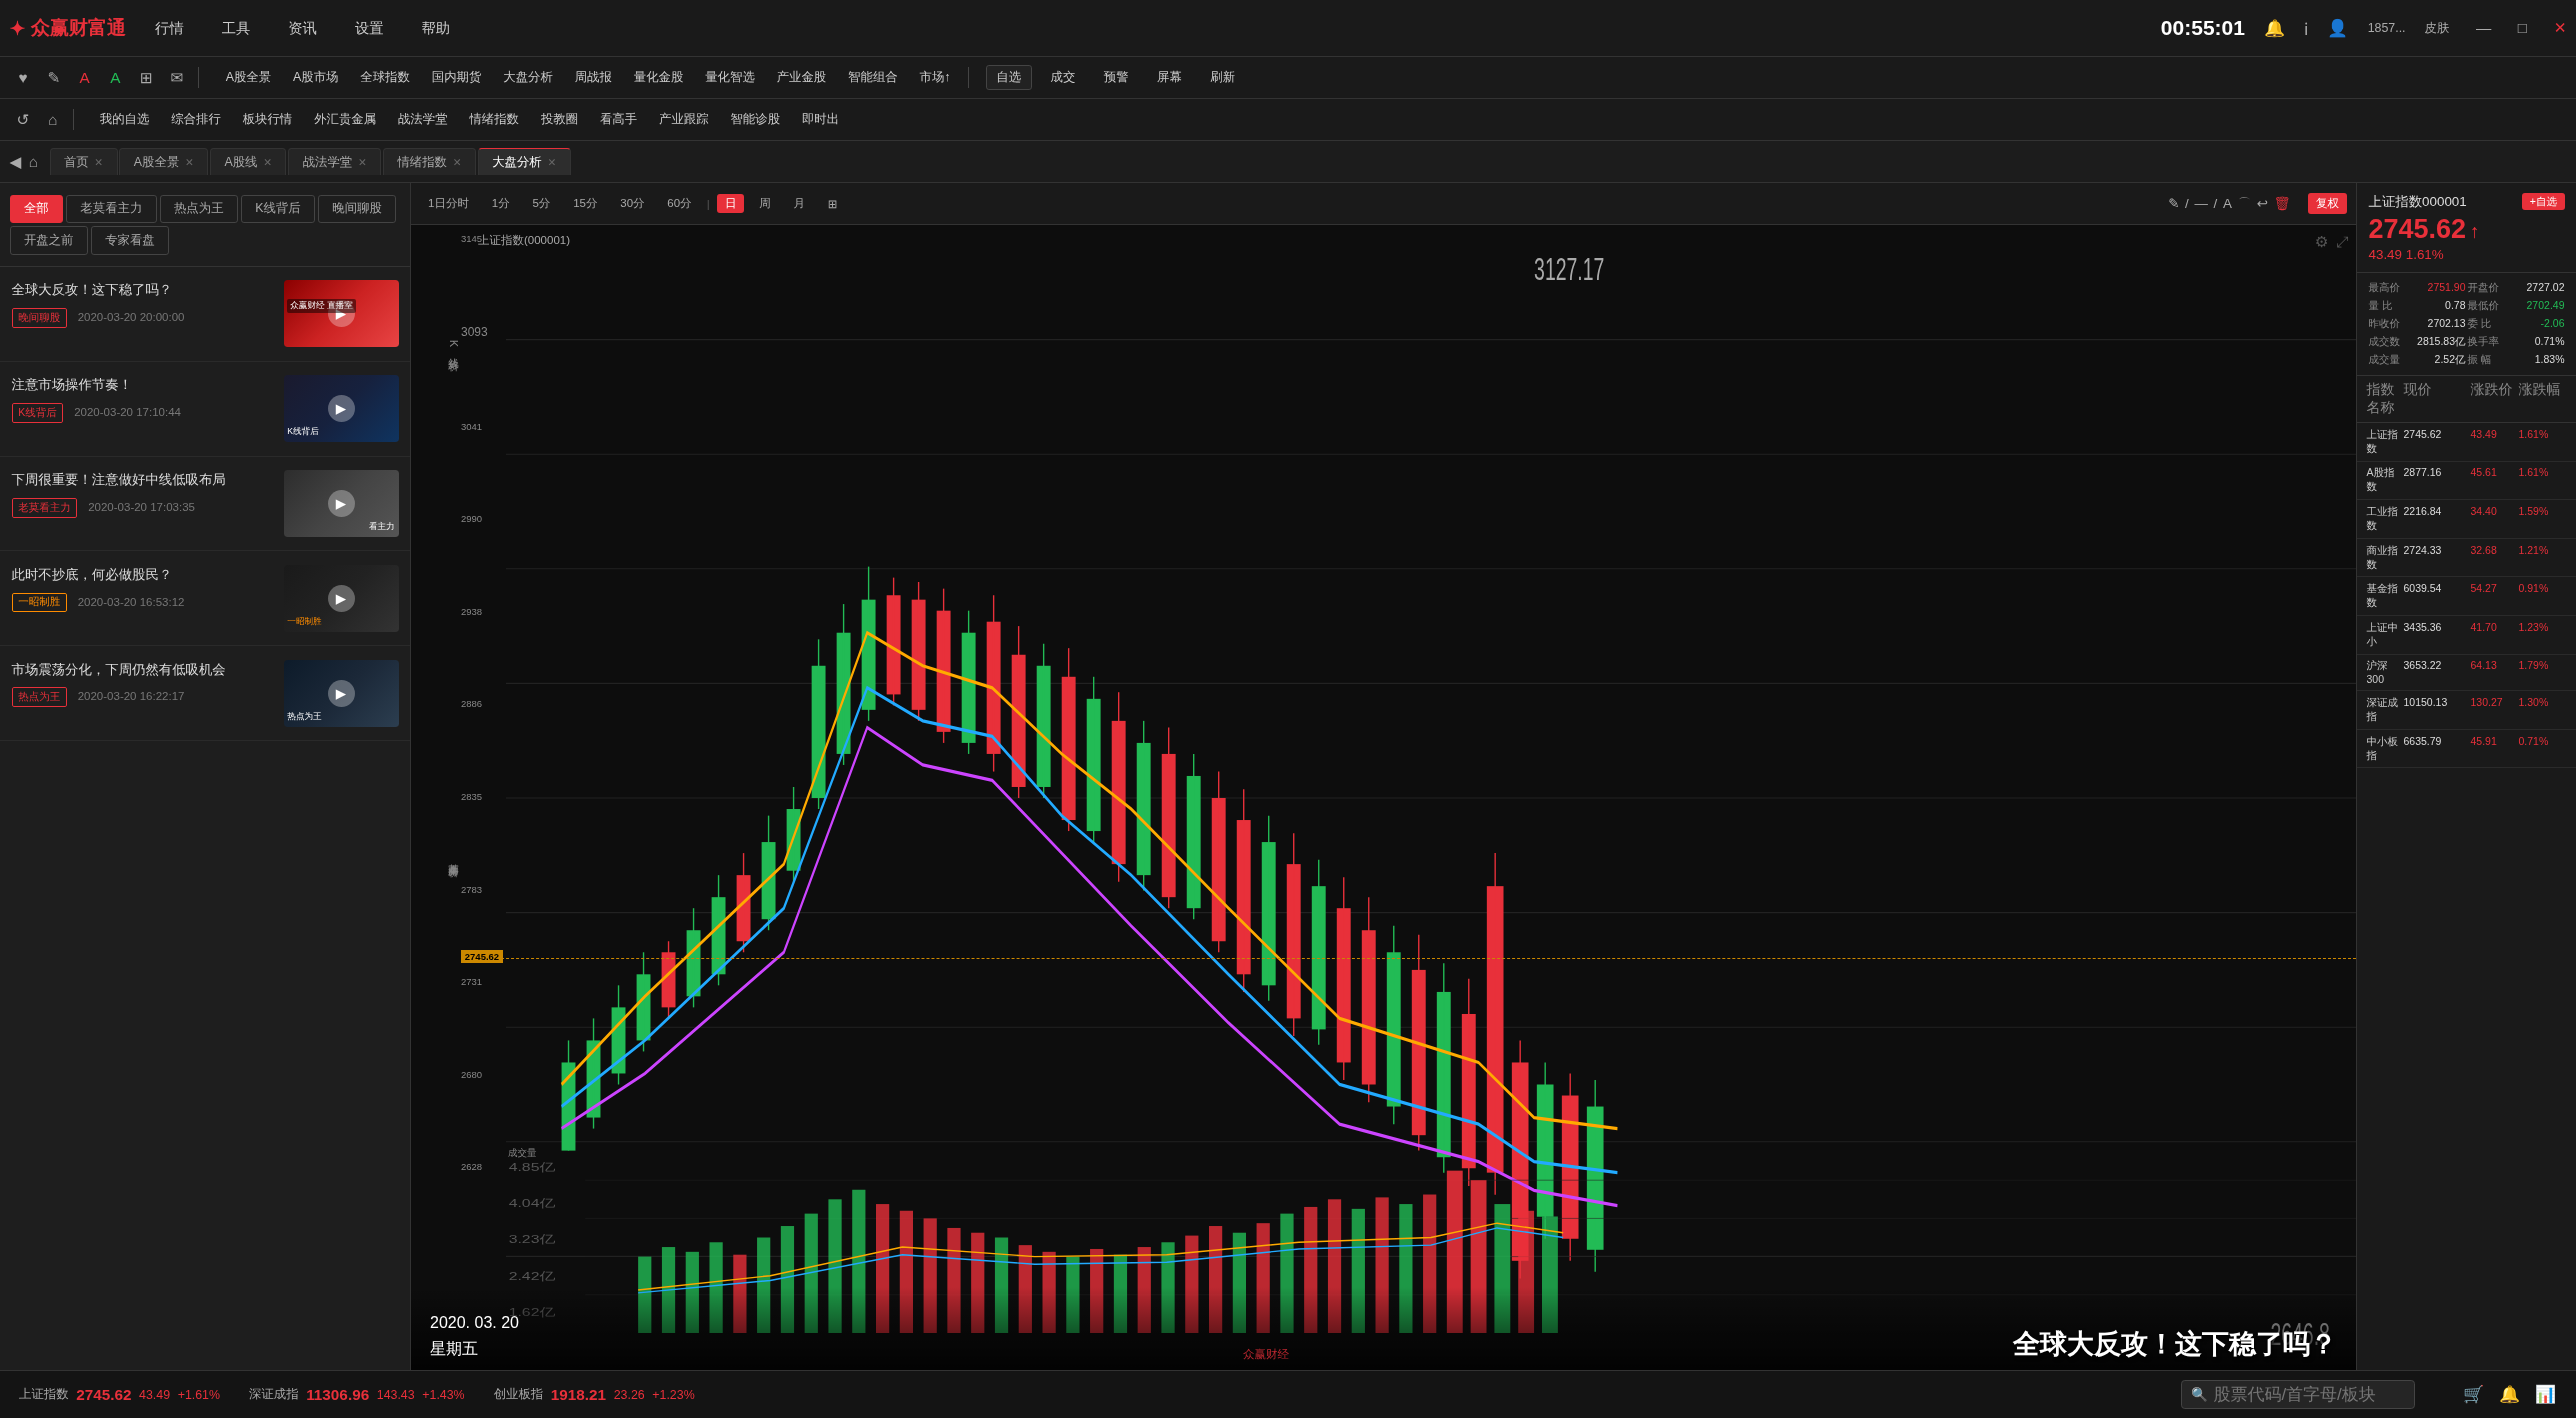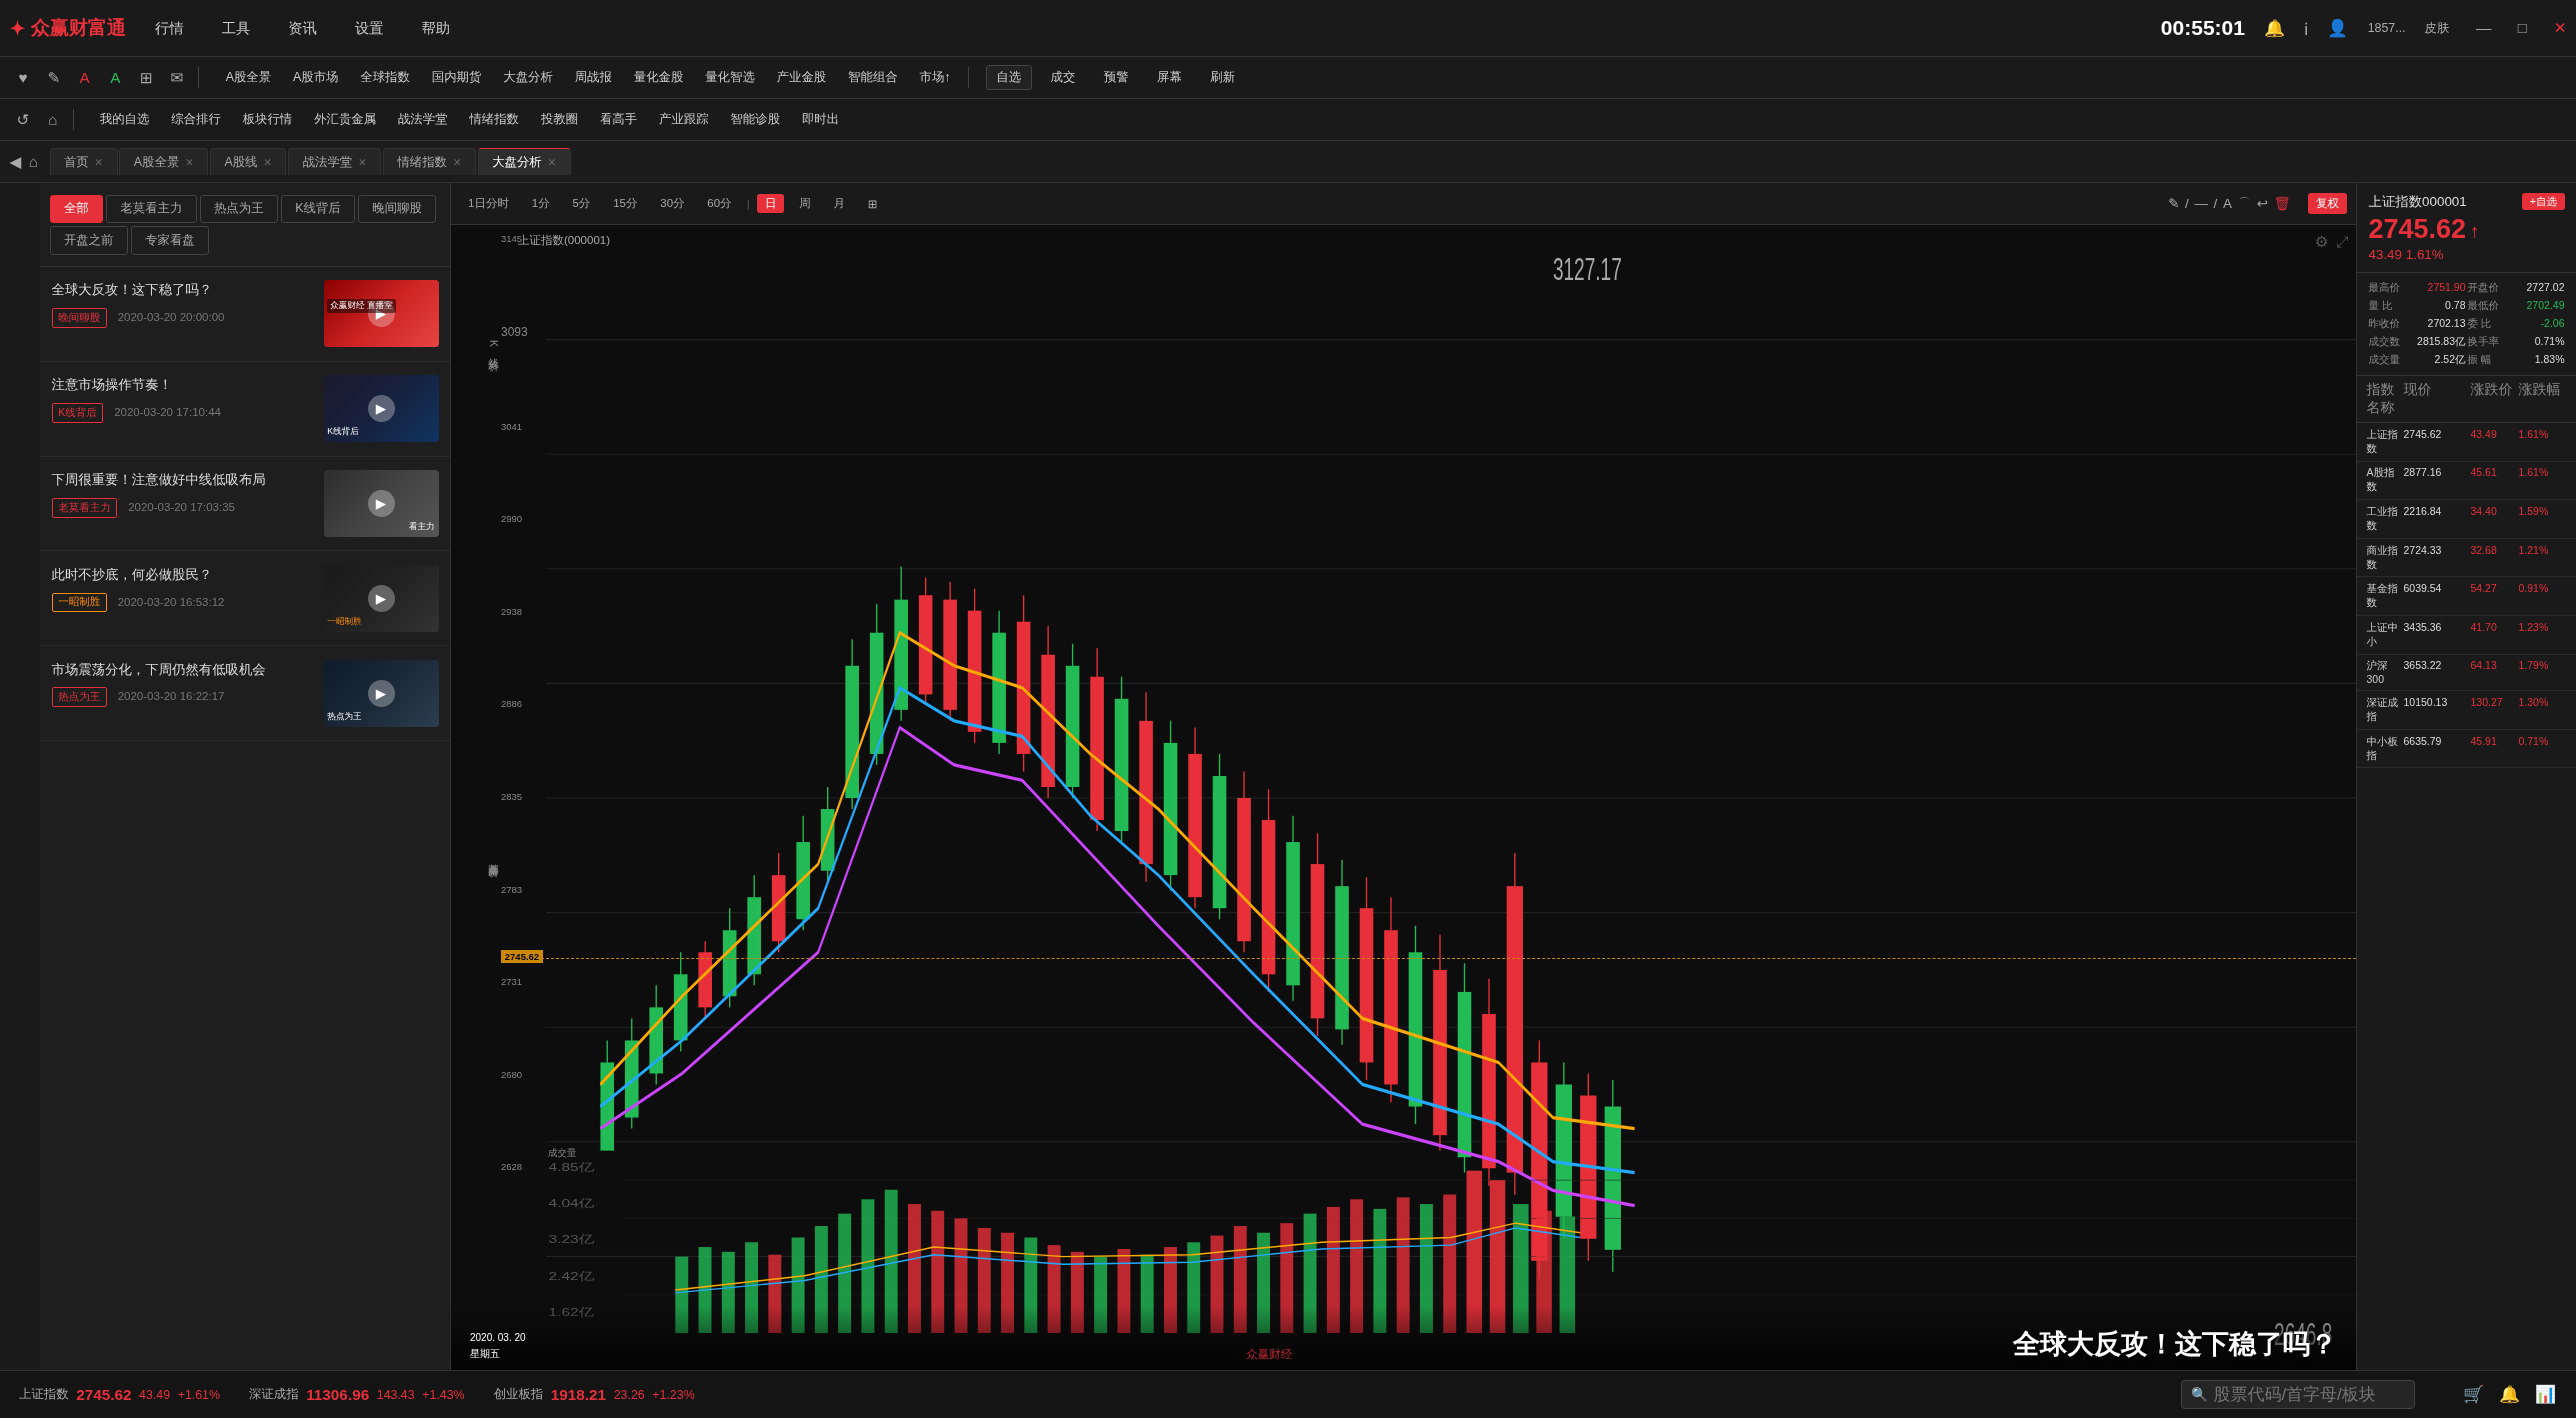--- a/index.html
+++ b/index.html
@@ -29,21 +29,21 @@
 
     
     #tab-bar { background: #1c1c1c; height: 42px; display: flex; align-items: center; padding: 0 9.5px; gap: 1.9px; border-bottom: 1px solid #333; }
     .tab { display: flex; align-items: center; gap: 5.7px; padding: 4.8px 13.4px; color: #aaa; font-size: 12.4px; cursor: pointer; border-radius: 3.8px 3.8px 0 0; background: #252525; border: 1px solid #333; border-bottom: none; }
     .tab.active { background: #2d2d2d; color: #fff; border-top: 1.9px solid #e8303a; }
     .tab-close { color: #666; font-size: 10.5px; cursor: pointer; }
     #nav-left { display: flex; align-items: center; gap: 7.6px; margin-right: 9.5px; }
     .nav-arrow { color: #aaa; font-size: 15.3px; cursor: pointer; }
 
     
-    #main { display: flex; height: calc(1419px - 57px - 42px - 42px - 42px - 48px); background: #1a1a1a; padding-left: 40px; }
+    #main { display: flex; height: calc(1419px - 57px - 42px - 42px - 42px - 48px); background: #1a1a1a; }
 
     
     #left-panel { width: 411px; background: #1e1e1e; border-right: 1px solid #333; display: flex; flex-direction: column; overflow: hidden; }
     #category-tabs { display: flex; align-items: center; gap: 2.9px; padding: 11.5px 9.5px; border-bottom: 1px solid #333; flex-wrap: wrap; }
     .cat-tab { padding: 4.8px 13.4px; font-size: 12.4px; cursor: pointer; border-radius: 2.9px; color: #aaa; border: 1px solid #444; }
     .cat-tab.active { background: #e8303a; color: #fff; border-color: #e8303a; }
     #video-list { flex: 1; overflow-y: auto; }
     .video-item { display: flex; align-items: flex-start; padding: 13.4px 11.5px; border-bottom: 1px solid #2a2a2a; gap: 11.5px; cursor: pointer; }
     .video-info { flex: 1; }
     .video-title { color: #ddd; font-size: 13.4px; line-height: 1.5; margin-bottom: 7.6px; }
@@ -102,21 +102,21 @@
     .si-chg { color: #e8303a; font-size: 12.4px; }
     .si-chgp { color: #e8303a; font-size: 12.4px; }
     #search-area { margin-left: auto; display: flex; align-items: center; background: #252525; border: 1px solid #444; border-radius: 3.8px; padding: 3.8px 9.5px; gap: 5.7px; }
     #search-input { background: transparent; border: none; outline: none; color: #aaa; font-size: 17px; width: 191px; }
     .search-icon { color: #666; font-size: 13.4px; }
     #status-right-icons { display: flex; gap: 15.3px; margin-left: 19px; }
     .sr-icon { color: #aaa; font-size: 17px; cursor: pointer; }
 
     
     #video-overlay { position: absolute; bottom: 0; left: 0; right: 0; background: linear-gradient(transparent, rgba(0,0,0,0.8)); padding: 14.3px 19px 9.5px; display: flex; justify-content: space-between; align-items: flex-end; }
-    #video-date { color: #fff; font-size: 10px; line-height: 1.6; margin-top: 9px; }
+    #video-date { color: #fff; font-size: 16px; line-height: 1.6; margin-top: 9px; }
     #video-caption { color: #fff; font-size: 27px; font-weight: bold; text-shadow: 1.9px 1.9px 3.8px rgba(0,0,0,0.8); }
     #video-logo { color: #e8303a; font-size: 11.5px; opacity: 0.8; }
 
     
     ::-webkit-scrollbar { width: 3.8px; }
     ::-webkit-scrollbar-track { background: #1a1a1a; }
     ::-webkit-scrollbar-thumb { background: #444; border-radius: 1.9px; }
   </style>
 </head>
 <body>

